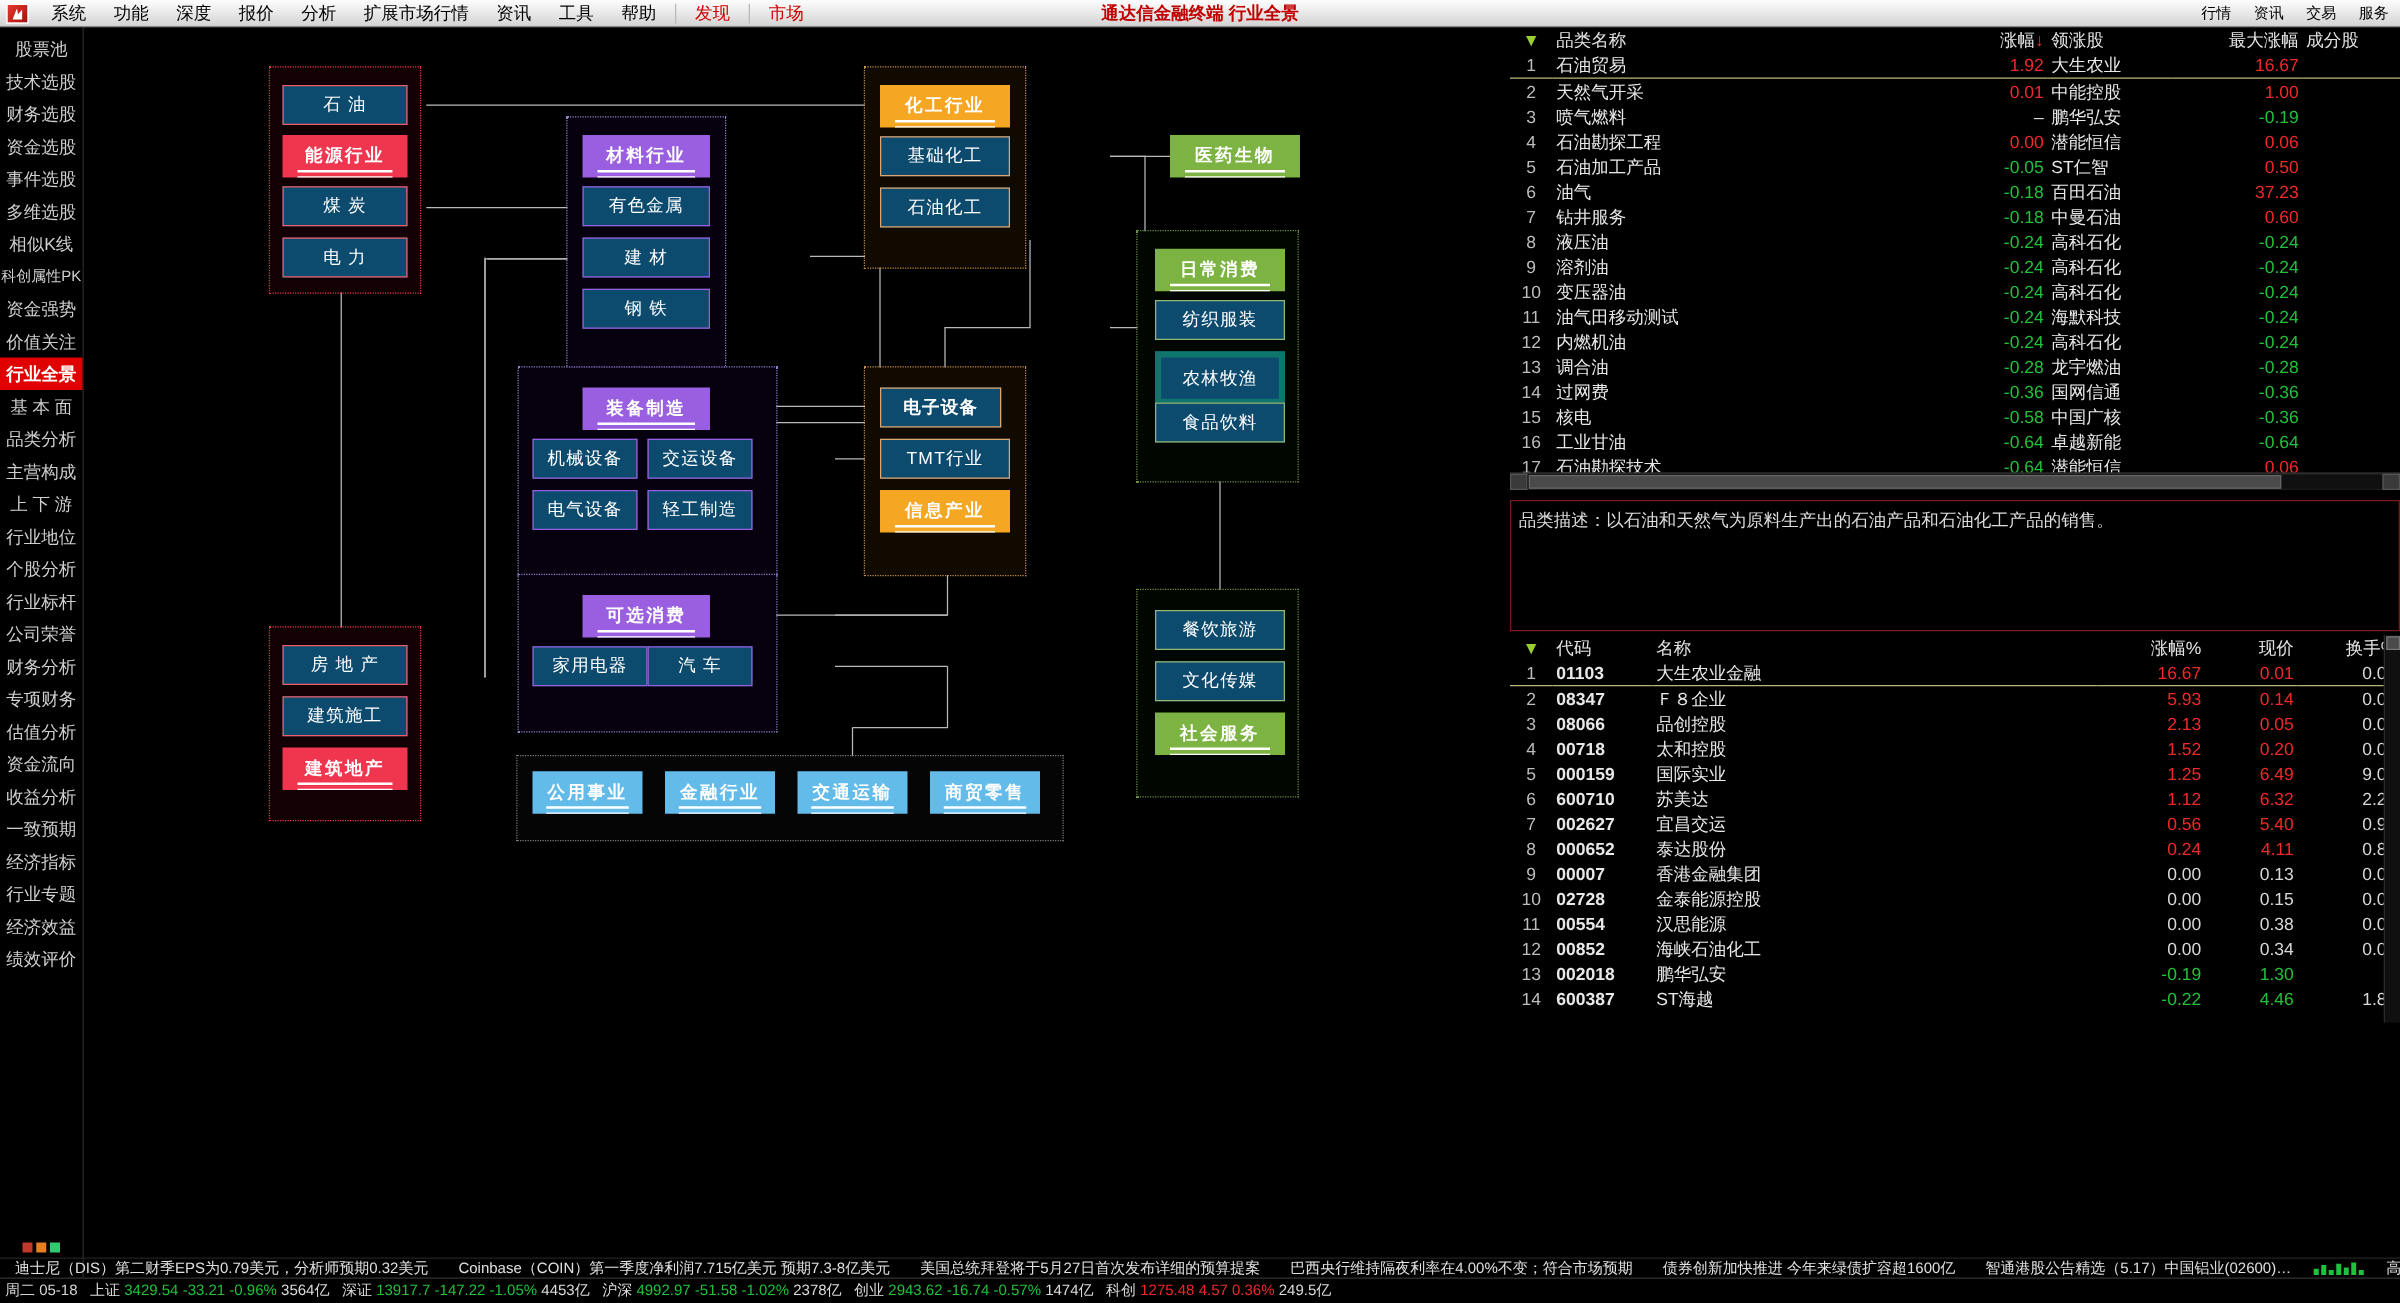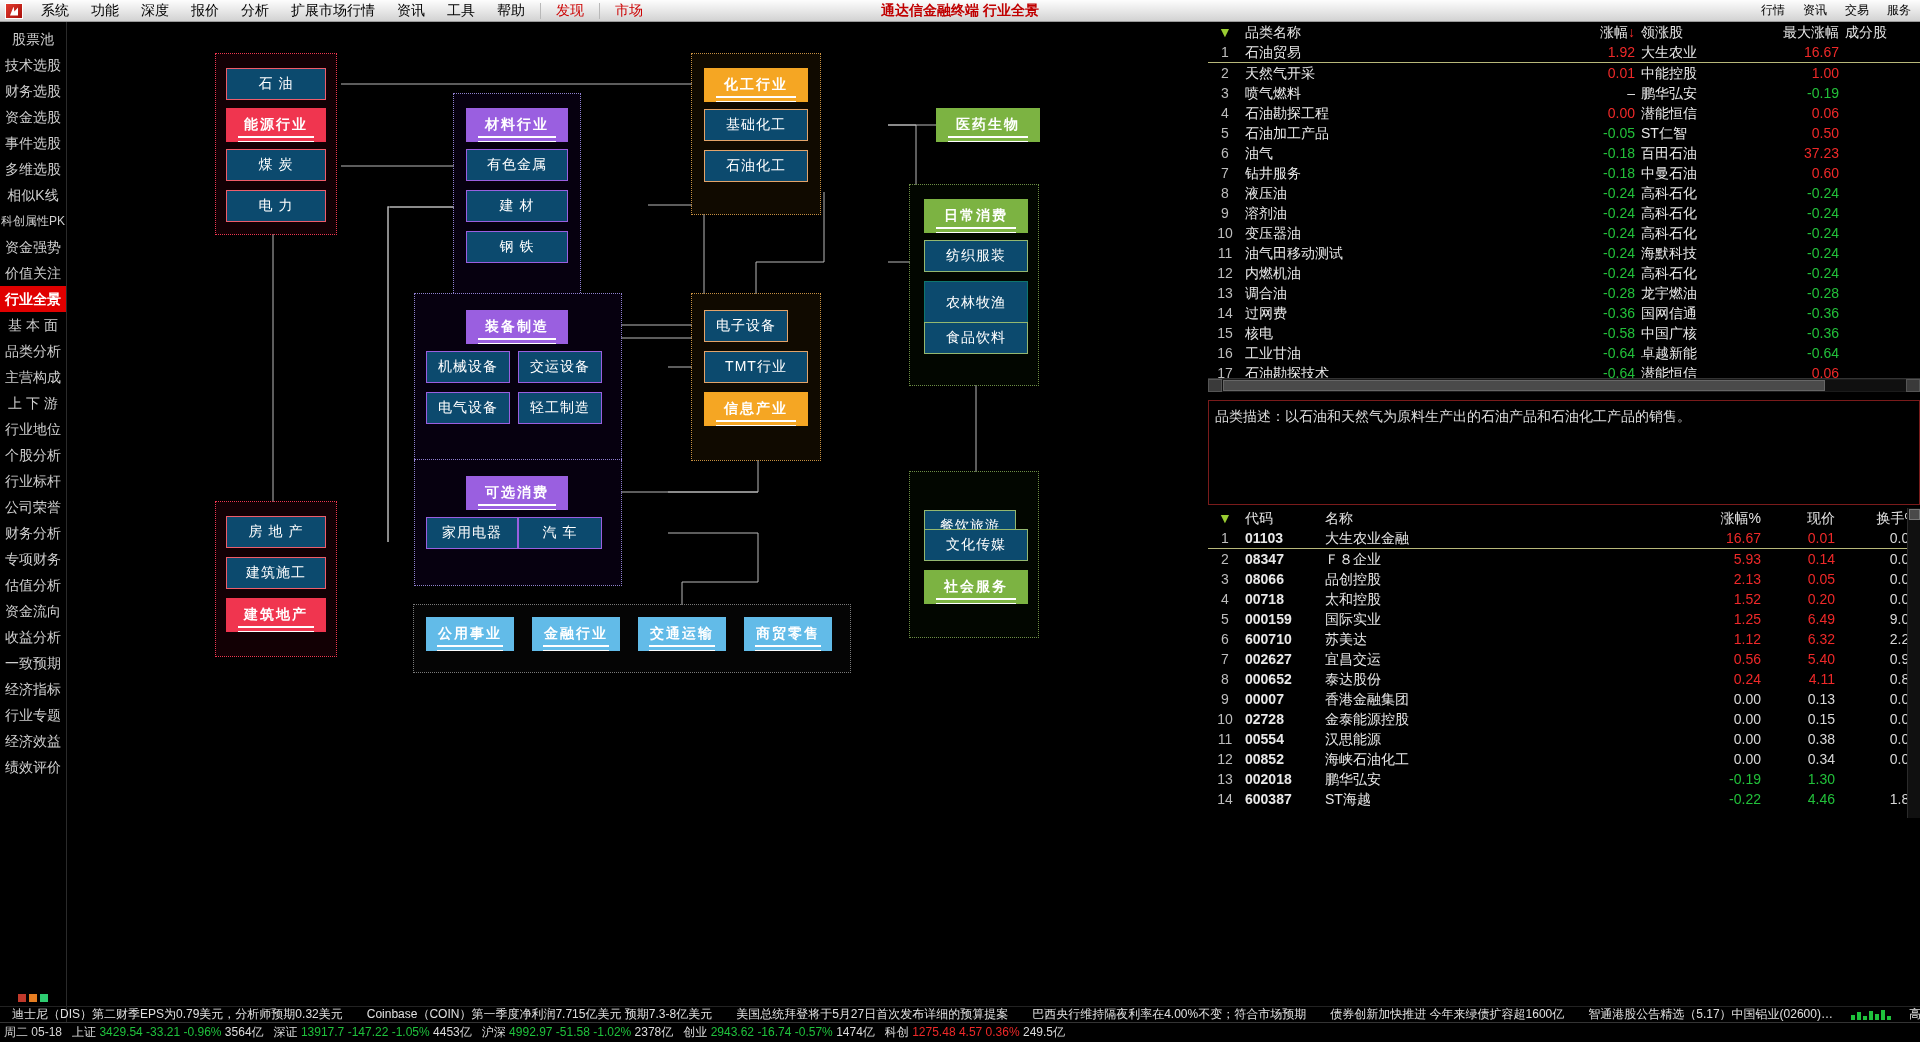--- a/index.html
+++ b/index.html
@@ -309,21 +309,21 @@
 
   <div class="grp" style="left:842px;top:163px;width:128px;height:200px;outline:1px dotted #6c8f44;background:#020600;">
   </div>
   <div class="node hdr" style="left:856px;top:177px;width:104px;height:34px;background:#7cb342;">
     <span>日常消费</span>
     <span class="ul"></span>
   </div>
   <div class="node sub" style="left:856px;top:218px;width:104px;height:32px;border:1px solid #94b870;">
     <span>纺织服装</span>
   </div>
-  <div class="node sub" style="left:856px;top:259px;width:104px;height:43px;border:1px solid #0f766e;">
+  <div class="node sub" style="left:856px;top:259px;width:104px;height:43px;border:5px solid #0f766e;">
     <span>农林牧渔</span>
   </div>
   <div class="node sub" style="left:856px;top:300px;width:104px;height:32px;border:1px solid #94b870;">
     <span>食品饮料</span>
   </div>
 
   <div class="grp" style="left:347px;top:272px;width:206px;height:166px;outline:1px dotted #8f7fd0;background:#06000f;">
   </div>
   <div class="node hdr" style="left:398px;top:288px;width:102px;height:34px;background:#9a5fe0;">
     <span>装备制造</span>
@@ -337,21 +337,21 @@
   </div>
   <div class="node sub" style="left:358px;top:370px;width:84px;height:32px;border:1px solid #9a5fe0;">
     <span>电气设备</span>
   </div>
   <div class="node sub" style="left:450px;top:370px;width:84px;height:32px;border:1px solid #9a5fe0;">
     <span>轻工制造</span>
   </div>
 
   <div class="grp" style="left:624px;top:272px;width:128px;height:166px;outline:1px dotted #c89040;background:#100a00;">
   </div>
-  <div class="node sub" style="left:636px;top:288px;width:84px;height:32px;border:1px solid #e3a46a;">
+  <div class="node sub" style="left:636px;top:288px;width:97px;height:32px;border:1px solid #e3a46a;font-weight:bold;">
     <span>电子设备</span>
   </div>
   <div class="node sub" style="left:636px;top:329px;width:104px;height:32px;border:1px solid #e3a46a;">
     <span>TMT行业</span>
   </div>
   <div class="node hdr" style="left:636px;top:370px;width:104px;height:34px;background:#f5a623;">
     <span>信息产业</span>
     <span class="ul"></span>
   </div>
 
@@ -376,21 +376,21 @@
   <div class="node sub" style="left:158px;top:535px;width:100px;height:32px;border:1px solid #ef5d6b;">
     <span>建筑施工</span>
   </div>
   <div class="node hdr" style="left:158px;top:576px;width:100px;height:34px;background:#f0354f;">
     <span>建筑地产</span>
     <span class="ul"></span>
   </div>
 
   <div class="grp" style="left:842px;top:450px;width:128px;height:165px;outline:1px dotted #6c8f44;background:#020600;">
   </div>
-  <div class="node sub" style="left:856px;top:488px;width:92px;height:32px;border:1px solid #94b870;">
+  <div class="node sub" style="left:856px;top:466px;width:104px;height:32px;border:1px solid #94b870;">
     <span>餐饮旅游</span>
   </div>
   <div class="node sub" style="left:856px;top:507px;width:104px;height:32px;border:1px solid #94b870;">
     <span>文化传媒</span>
   </div>
   <div class="node hdr" style="left:856px;top:548px;width:104px;height:34px;background:#7cb342;">
     <span>社会服务</span>
     <span class="ul"></span>
   </div>
 

